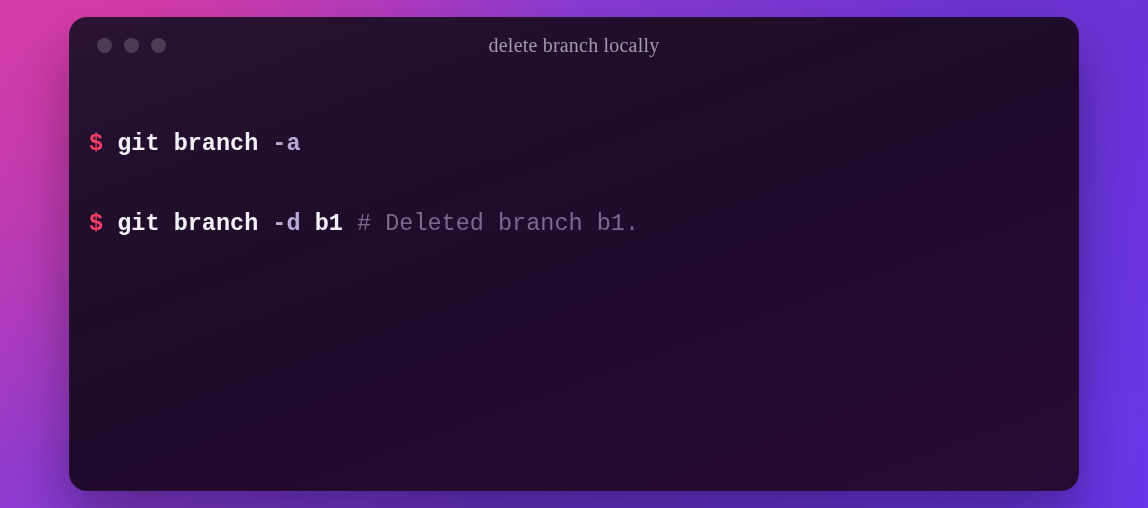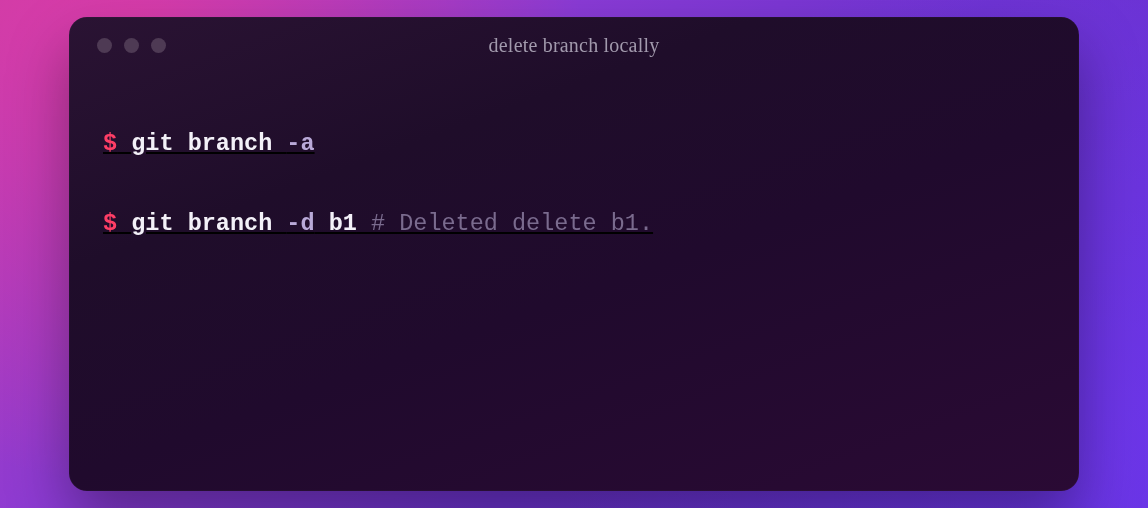--- a/index.html
+++ b/index.html
@@ -22,21 +22,20 @@
     justify-content: center;
   }
   .window {
     width: 1010px;
     height: 474px;
     background: linear-gradient(160deg, #2a1333 0%, #1f0d2a 30%, #200a2d 55%, #2a0a34 100%);
     border-radius: 18px;
     box-shadow: 0 30px 60px rgba(0,0,0,0.35), 0 0 0 1px rgba(255,255,255,0.02) inset;
     position: relative;
     box-sizing: border-box;
-    text-decoration: underline;
   }
   .titlebar {
     height: 56px;
     display: flex;
     align-items: center;
     position: relative;
   }
   .dots {
     display: flex;
     gap: 12px;
@@ -52,21 +51,21 @@
     position: absolute;
     left: 0; right: 0;
     text-align: center;
     color: #a29aad;
     font-family: Georgia, "Times New Roman", serif;
     font-size: 20px;
     letter-spacing: 0.2px;
     pointer-events: none;
   }
   .term {
-    padding: 48px 34px 0 34px;
+    padding: 48px 34px 0 20px;
     font-family: "SFMono-Regular", ui-monospace, Menlo, Consolas, "Liberation Mono", monospace;
     font-size: 23.5px;
     line-height: 1.95;
   }
   .line {
     white-space: pre;
   }
   .gap {
     height: 34px;
   }
@@ -90,17 +89,17 @@
       <div class="title">delete branch locally</div>
     </div>
 
     <div class="term">
 
       <div class="line"><span class="prompt">$</span><span> </span><span class="cmd">git branch </span><span class="flag">-a</span></div>
 
       <div class="gap"></div>
 
 
-      <div class="line"><span class="prompt">$</span><span> </span><span class="cmd">git branch </span><span class="flag">-d</span><span class="arg"> b1</span><span class="comment"> # Deleted delete b1.</span></div>
+      <div class="line"><span class="prompt">$</span><span> </span><span class="cmd">git branch </span><span class="flag">-d</span><span class="arg"> b1</span><span class="comment"> # Deleted branch b1.</span></div>
 
     </div>
   </div>
 </div>
 
 </body></html>

